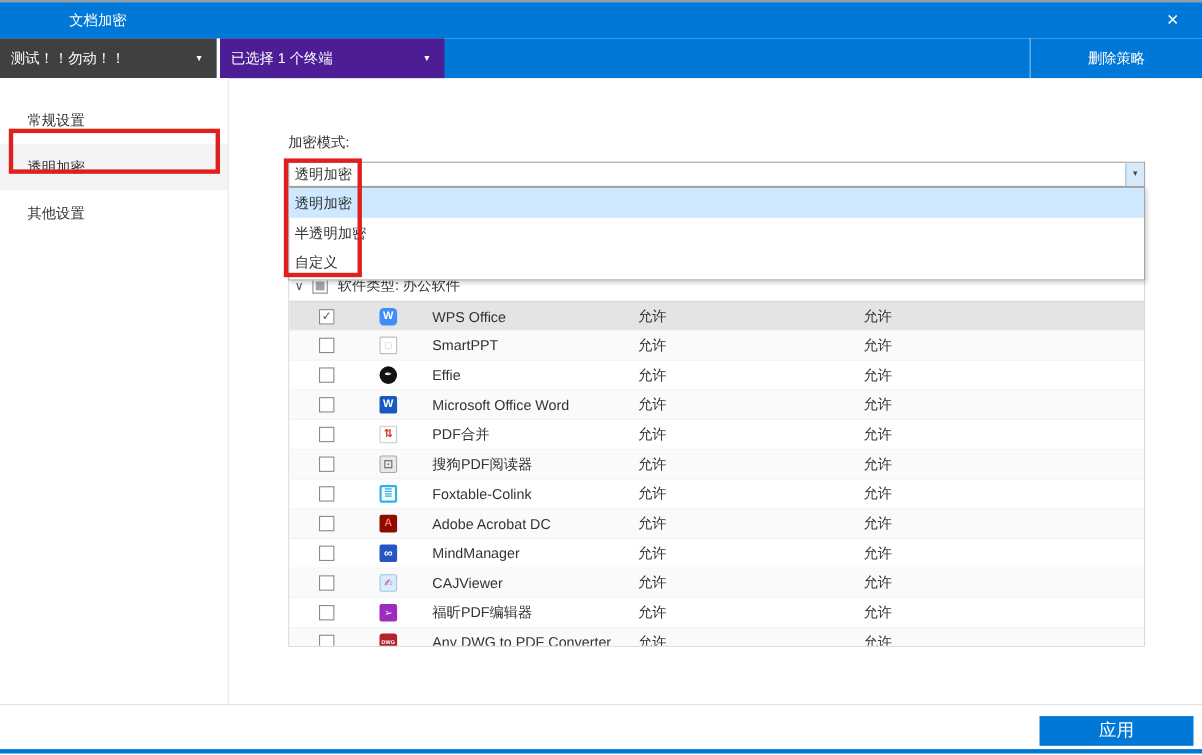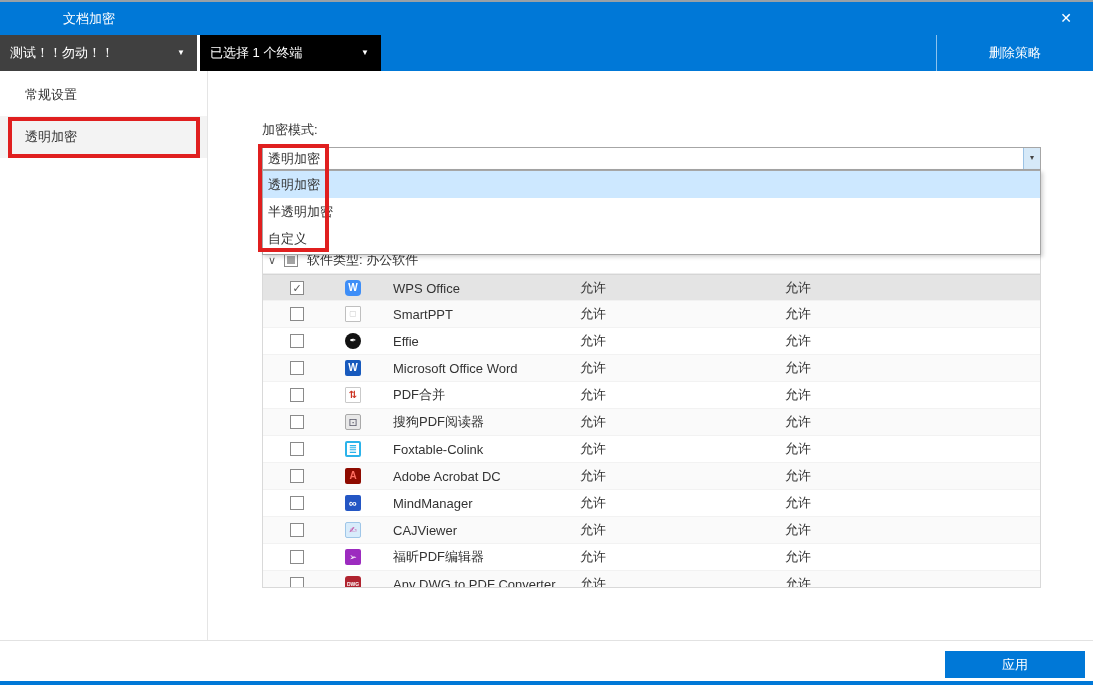--- a/index.html
+++ b/index.html
@@ -13,25 +13,25 @@
   .titlebar .title { position:absolute; left:18px; top:0; line-height:33px; color:#fff;margin-left:45px; }
   .close-btn { position:absolute; right:10px; top:0; width:34px; height:33px; line-height:33px; text-align:center; color:#fff; font-size:14px; cursor:pointer; }
 
   
   .toolbar { position:absolute; left:0; top:35px; width:100%; height:36px; background:#0078d7; }
   .dd { position:absolute; top:0; height:36px; color:#fff; }
   .dd .dd-label { position:absolute; left:10px; top:0; line-height:36px; white-space:nowrap; }
   .dd .caret { position:absolute; right:12px; top:0; line-height:36px; font-size:8px; }
   .policy-dd { left:0; width:197px; background:#404040; }
   .toolbar-gap { position:absolute; left:197px; top:0; width:3px; height:36px; background:#fff; }
-  .terminal-dd { left:200px; width:181px; background:#000000; }
+  .terminal-dd { left:200px; width:204px; background:#4c1d95; }
   .delete-btn { position:absolute; right:0; top:0; width:157px; height:36px; line-height:35px; text-align:center; color:#fff; border-left:1px solid rgba(255,255,255,0.55); cursor:pointer; }
 
   
-  .sidebar { position:absolute; left:0; top:71px; width:208px; height:569px; background:#fff; border-right:1px solid #e5e5e5; padding-top:3px; }
+  .sidebar { position:absolute; left:0; top:71px; width:208px; height:569px; background:#fff; border-right:1px solid #e5e5e5; padding-top:18px; }
   .side-item { height:42px; line-height:42px; padding-left:25px; color:#333; cursor:pointer; position:relative; z-index:1; }
   .side-item.sel { background:#f3f3f3; }
   .side-red-box { position:absolute; left:8px; top:46px; width:192px; height:41px; border:4px solid #e01f1f; z-index:2; pointer-events:none; }
 
   
   .mode-label { position:absolute; left:262px; top:121px; color:#333; }
 
   .combobox { position:absolute; left:262px; top:147px; width:779px; height:23px; background:#fff; border:1px solid #a6a6a6; }
   .combobox .val { position:absolute; left:5px; top:0; line-height:21px; }
   .combo-arrow { position:absolute; right:0; top:0; width:17px; height:21px; background:#d6e9f8; border-left:1px solid #9cc3e5; text-align:center; line-height:20px; font-size:8px; color:#444; cursor:pointer; }
@@ -56,21 +56,21 @@
   .trow.sel { background:#e4e4e4; border-top:1px solid #d5d5d5; }
   .trow .cb { position:absolute; left:27px; top:50%; transform:translateY(-50%); cursor:pointer; }
   .trow .icon { position:absolute; left:82px; top:50%; transform:translateY(-50%); width:16px; height:16px; display:flex; align-items:center; justify-content:center; overflow:hidden; line-height:1; }
   .trow .rname { position:absolute; left:109px; top:50%; transform:translateY(-50%); white-space:nowrap;margin-left:21px; }
   .trow .perm { position:absolute; top:50%; transform:translateY(-50%); cursor:pointer; }
   .trow .p1 { left:317px; }
   .trow .p2 { left:522px; }
 
   
   .footer { position:absolute; left:0; top:640px; width:100%; height:42px; background:#fff; border-top:1px solid #e2e2e2; }
-  .apply-btn { position:absolute; right:8px; top:10px; width:140px; height:27px; background:#0078d7; color:#fff; border:none; font-size:13px; font-family:inherit; cursor:pointer; }
+  .apply-btn { position:absolute; right:8px; top:10px; width:140px; height:27px; background:#0078d7; color:#fff; border:none; font-size:16px; font-family:inherit; cursor:pointer; }
   .bottom-edge { position:absolute; left:0; top:681px; width:100%; height:4px; background:#0078d7; }
 </style>
 </head>
 <body>
 
 <div class="window">
   <div class="top-edge"></div>
 
   <div class="titlebar">
     <span class="title">文档加密</span>
@@ -87,20 +87,21 @@
       <span class="dd-label">已选择 1 个终端</span>
       <span class="caret">▼</span>
     </div>
     <div class="delete-btn">删除策略</div>
   </div>
 
   <div class="sidebar" id="sidebar">
     <div class="side-red-box"></div>
   <div class="side-item"><span>常规设置</span></div>
       <div class="side-item sel"><span>透明加密</span></div>
+      <div class="side-item"><span>其他设置</span></div>
     </div>
 
   <span class="mode-label">加密模式:</span>
 
   <div class="combobox">
     <span class="val">透明加密</span>
     <span class="combo-arrow">▾</span>
   </div>
 
   <div class="popup" id="popup">

